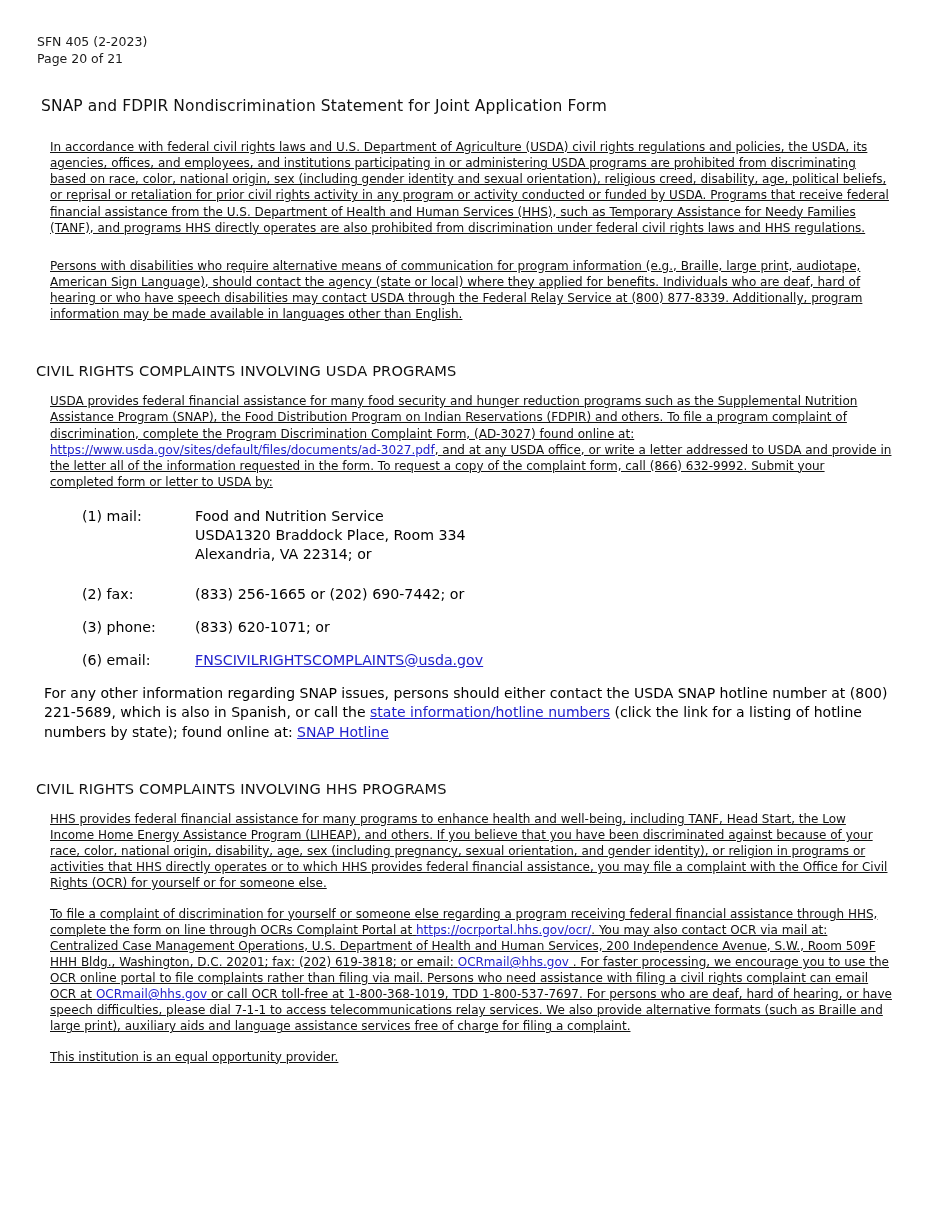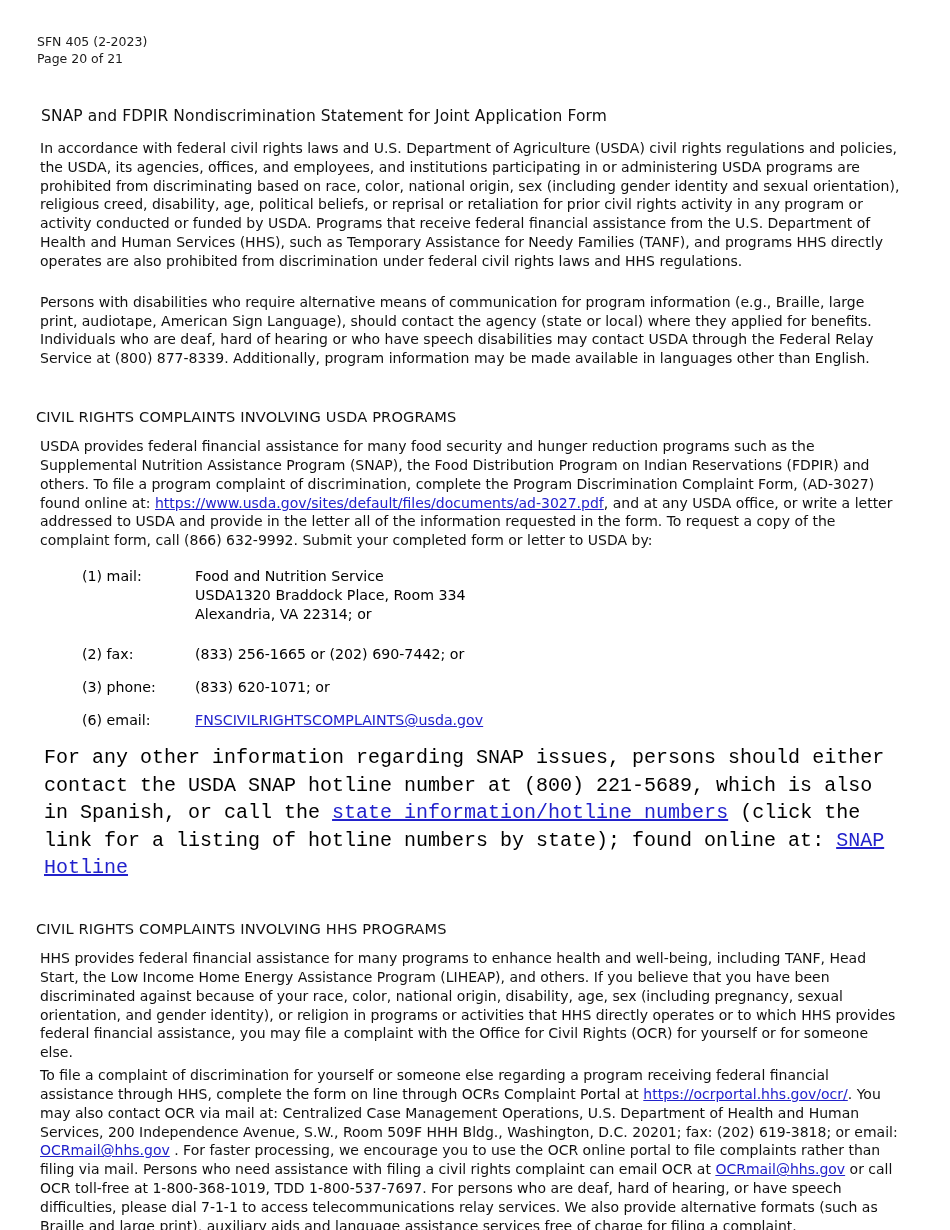--- a/index.html
+++ b/index.html
@@ -26,31 +26,32 @@
     font-size: 12.5px;
     line-height: 1.32;
     color: #1a1a1a;
     margin-left: 1px;
   }
   .form-id div {
     white-space: pre;
   }
   .doc-title {
     font-size: 15.5px;
-    margin-top: 40px;
+    margin-top: 30px;
     margin-left: 5px;
     color: #111111;
     letter-spacing: 0.1px;
   }
   p.body {
-    font-size: 14px;
+    font-size: 12px;
     line-height: 1.345;
-    margin: 4px;
+    margin: 14px;
     color: #111111;
     text-align: left;
+    text-decoration: underline;
   }
   .indent-para {
     margin-left: 6px;
     margin-top: 10px;
   }
   .section-head {
     font-size: 14.6px;
     margin-top: 40px;
     margin-bottom: 12px;
     color: #111111;
@@ -73,23 +74,22 @@
   }
   .contact-label {
     width: 89px;
     flex: 0 0 89px;
   }
   .contact-value .addr-line {
     display: block;
   }
   .note-block {
     margin-left: 8px;
-    font-size: 20px;
+    font-size: 14px;
     line-height: 1.38;
-    font-family: Liberation Mono, monospace;
   }
   .final-line {
     margin-top: 28px;
     font-size: 14.2px;
   }
   .para-gap { margin-top: 17px; }
 </style>
 </head>
 <body>
 

